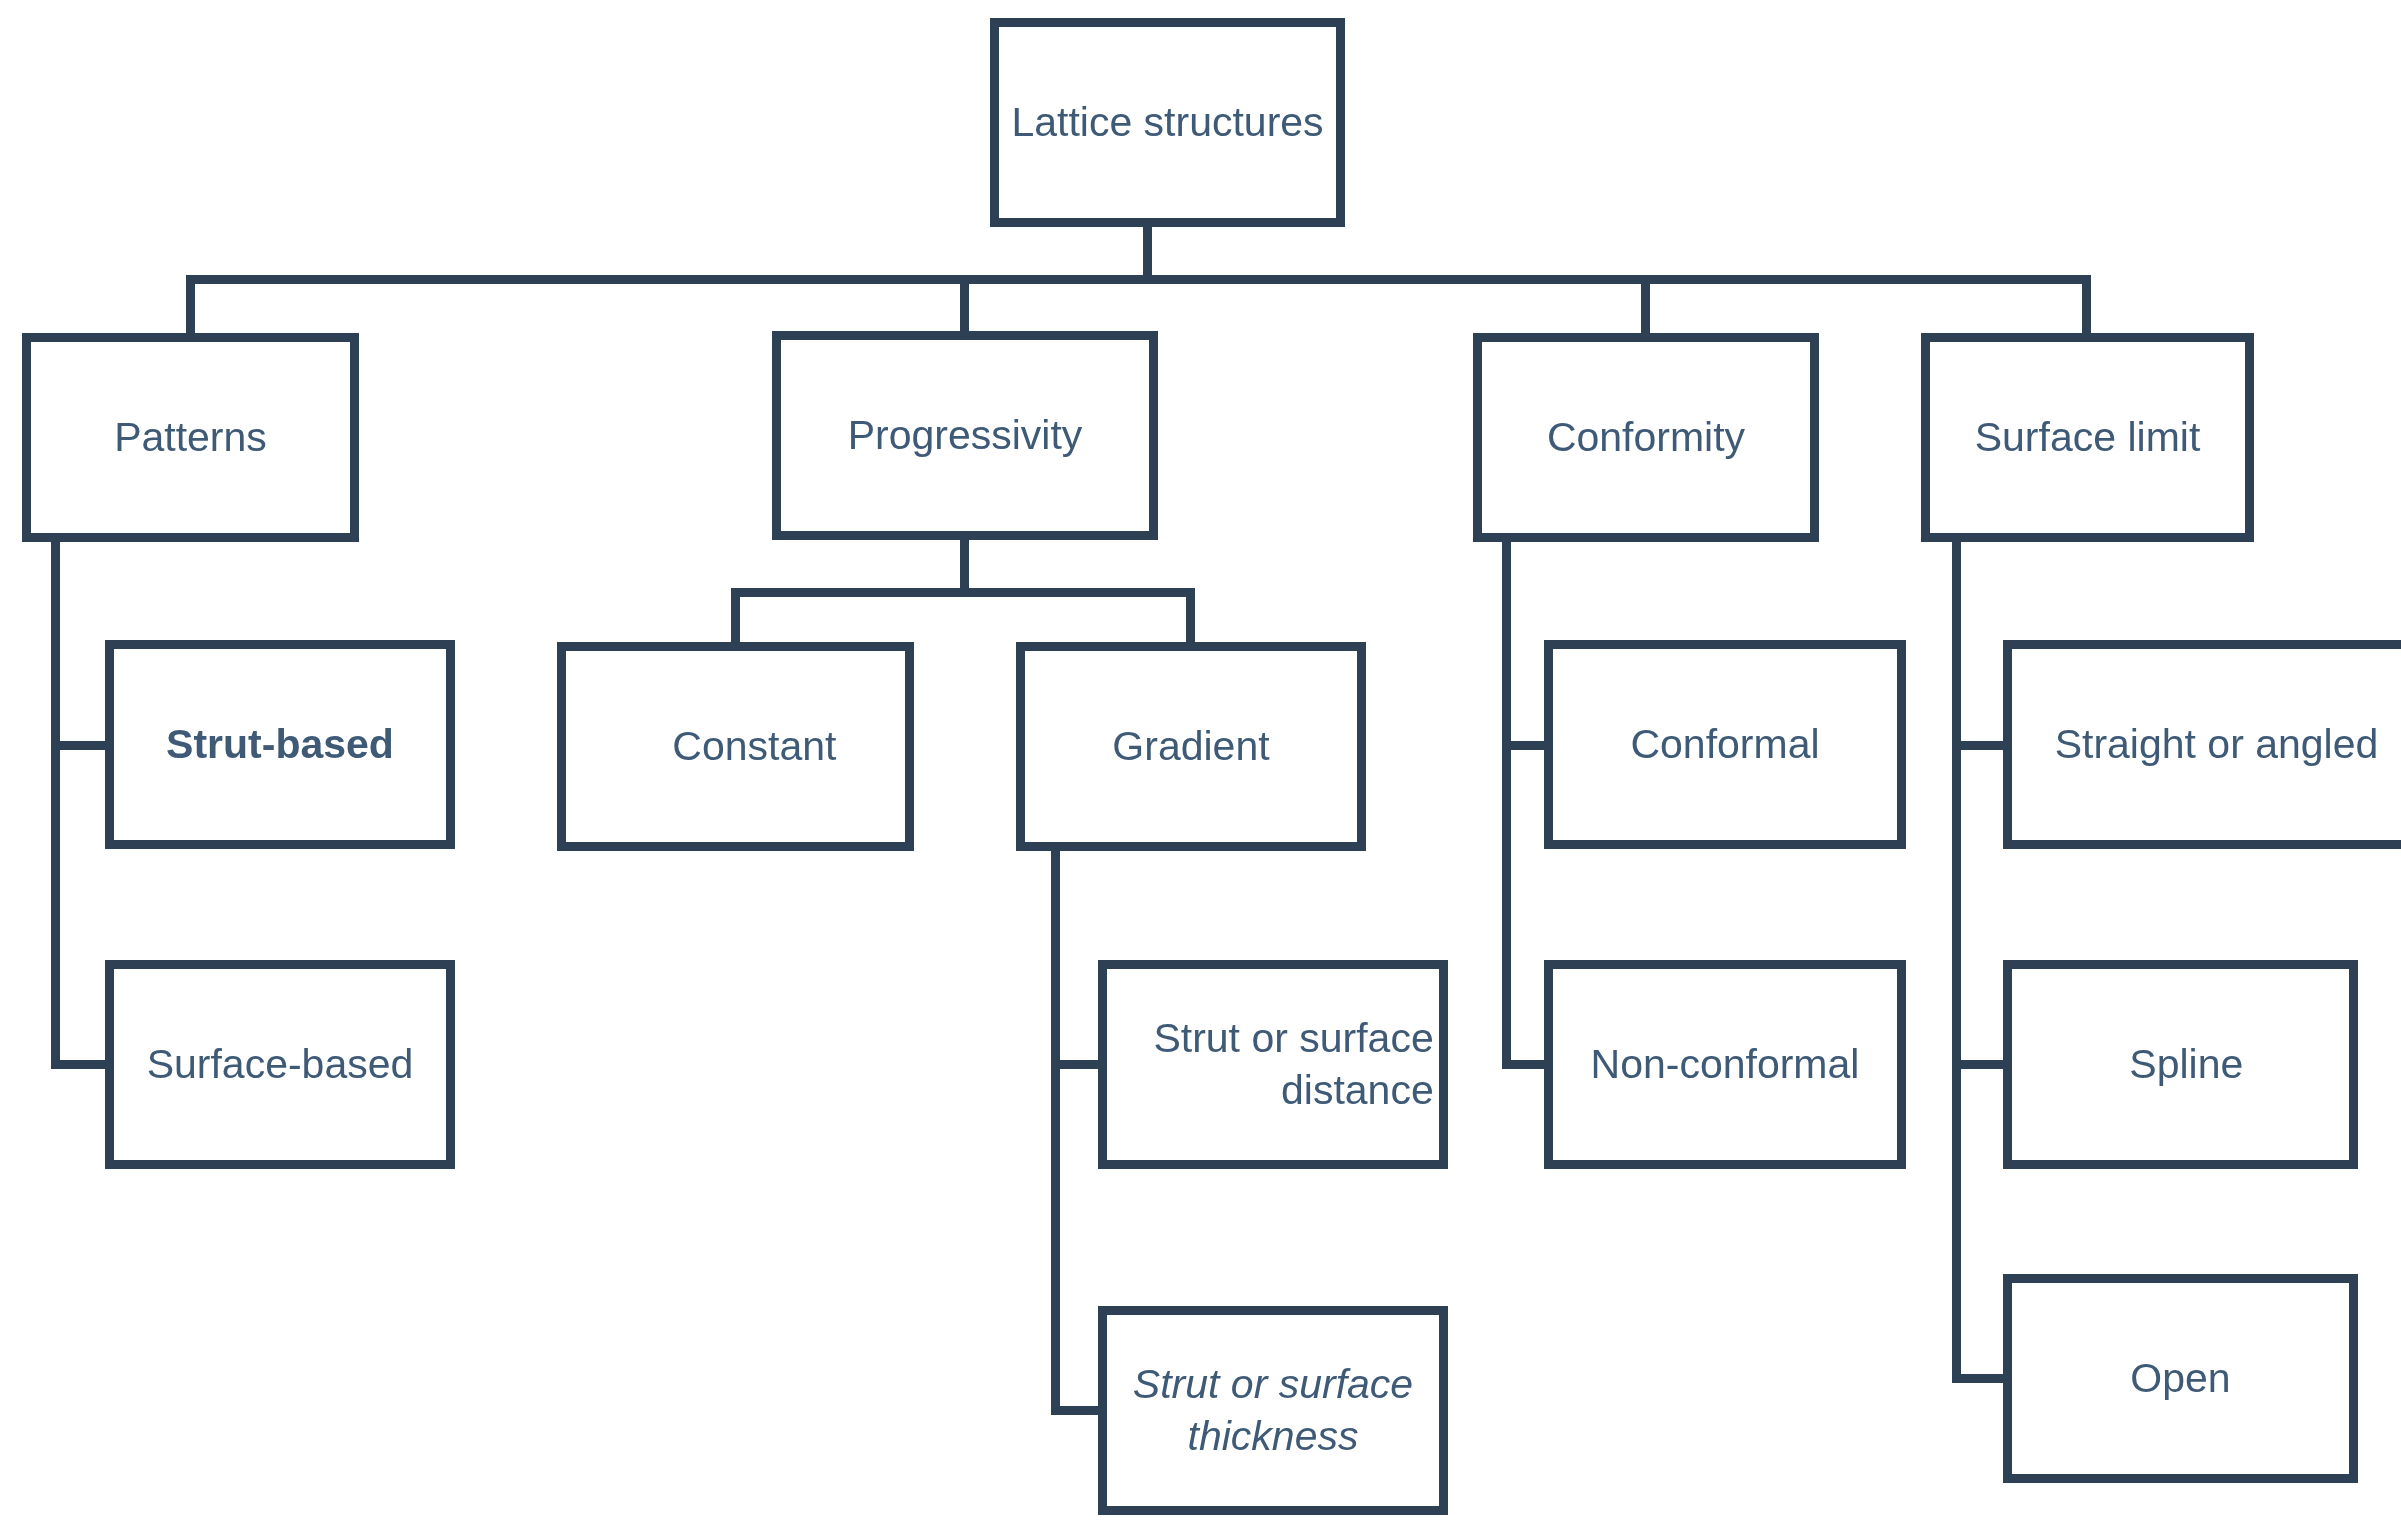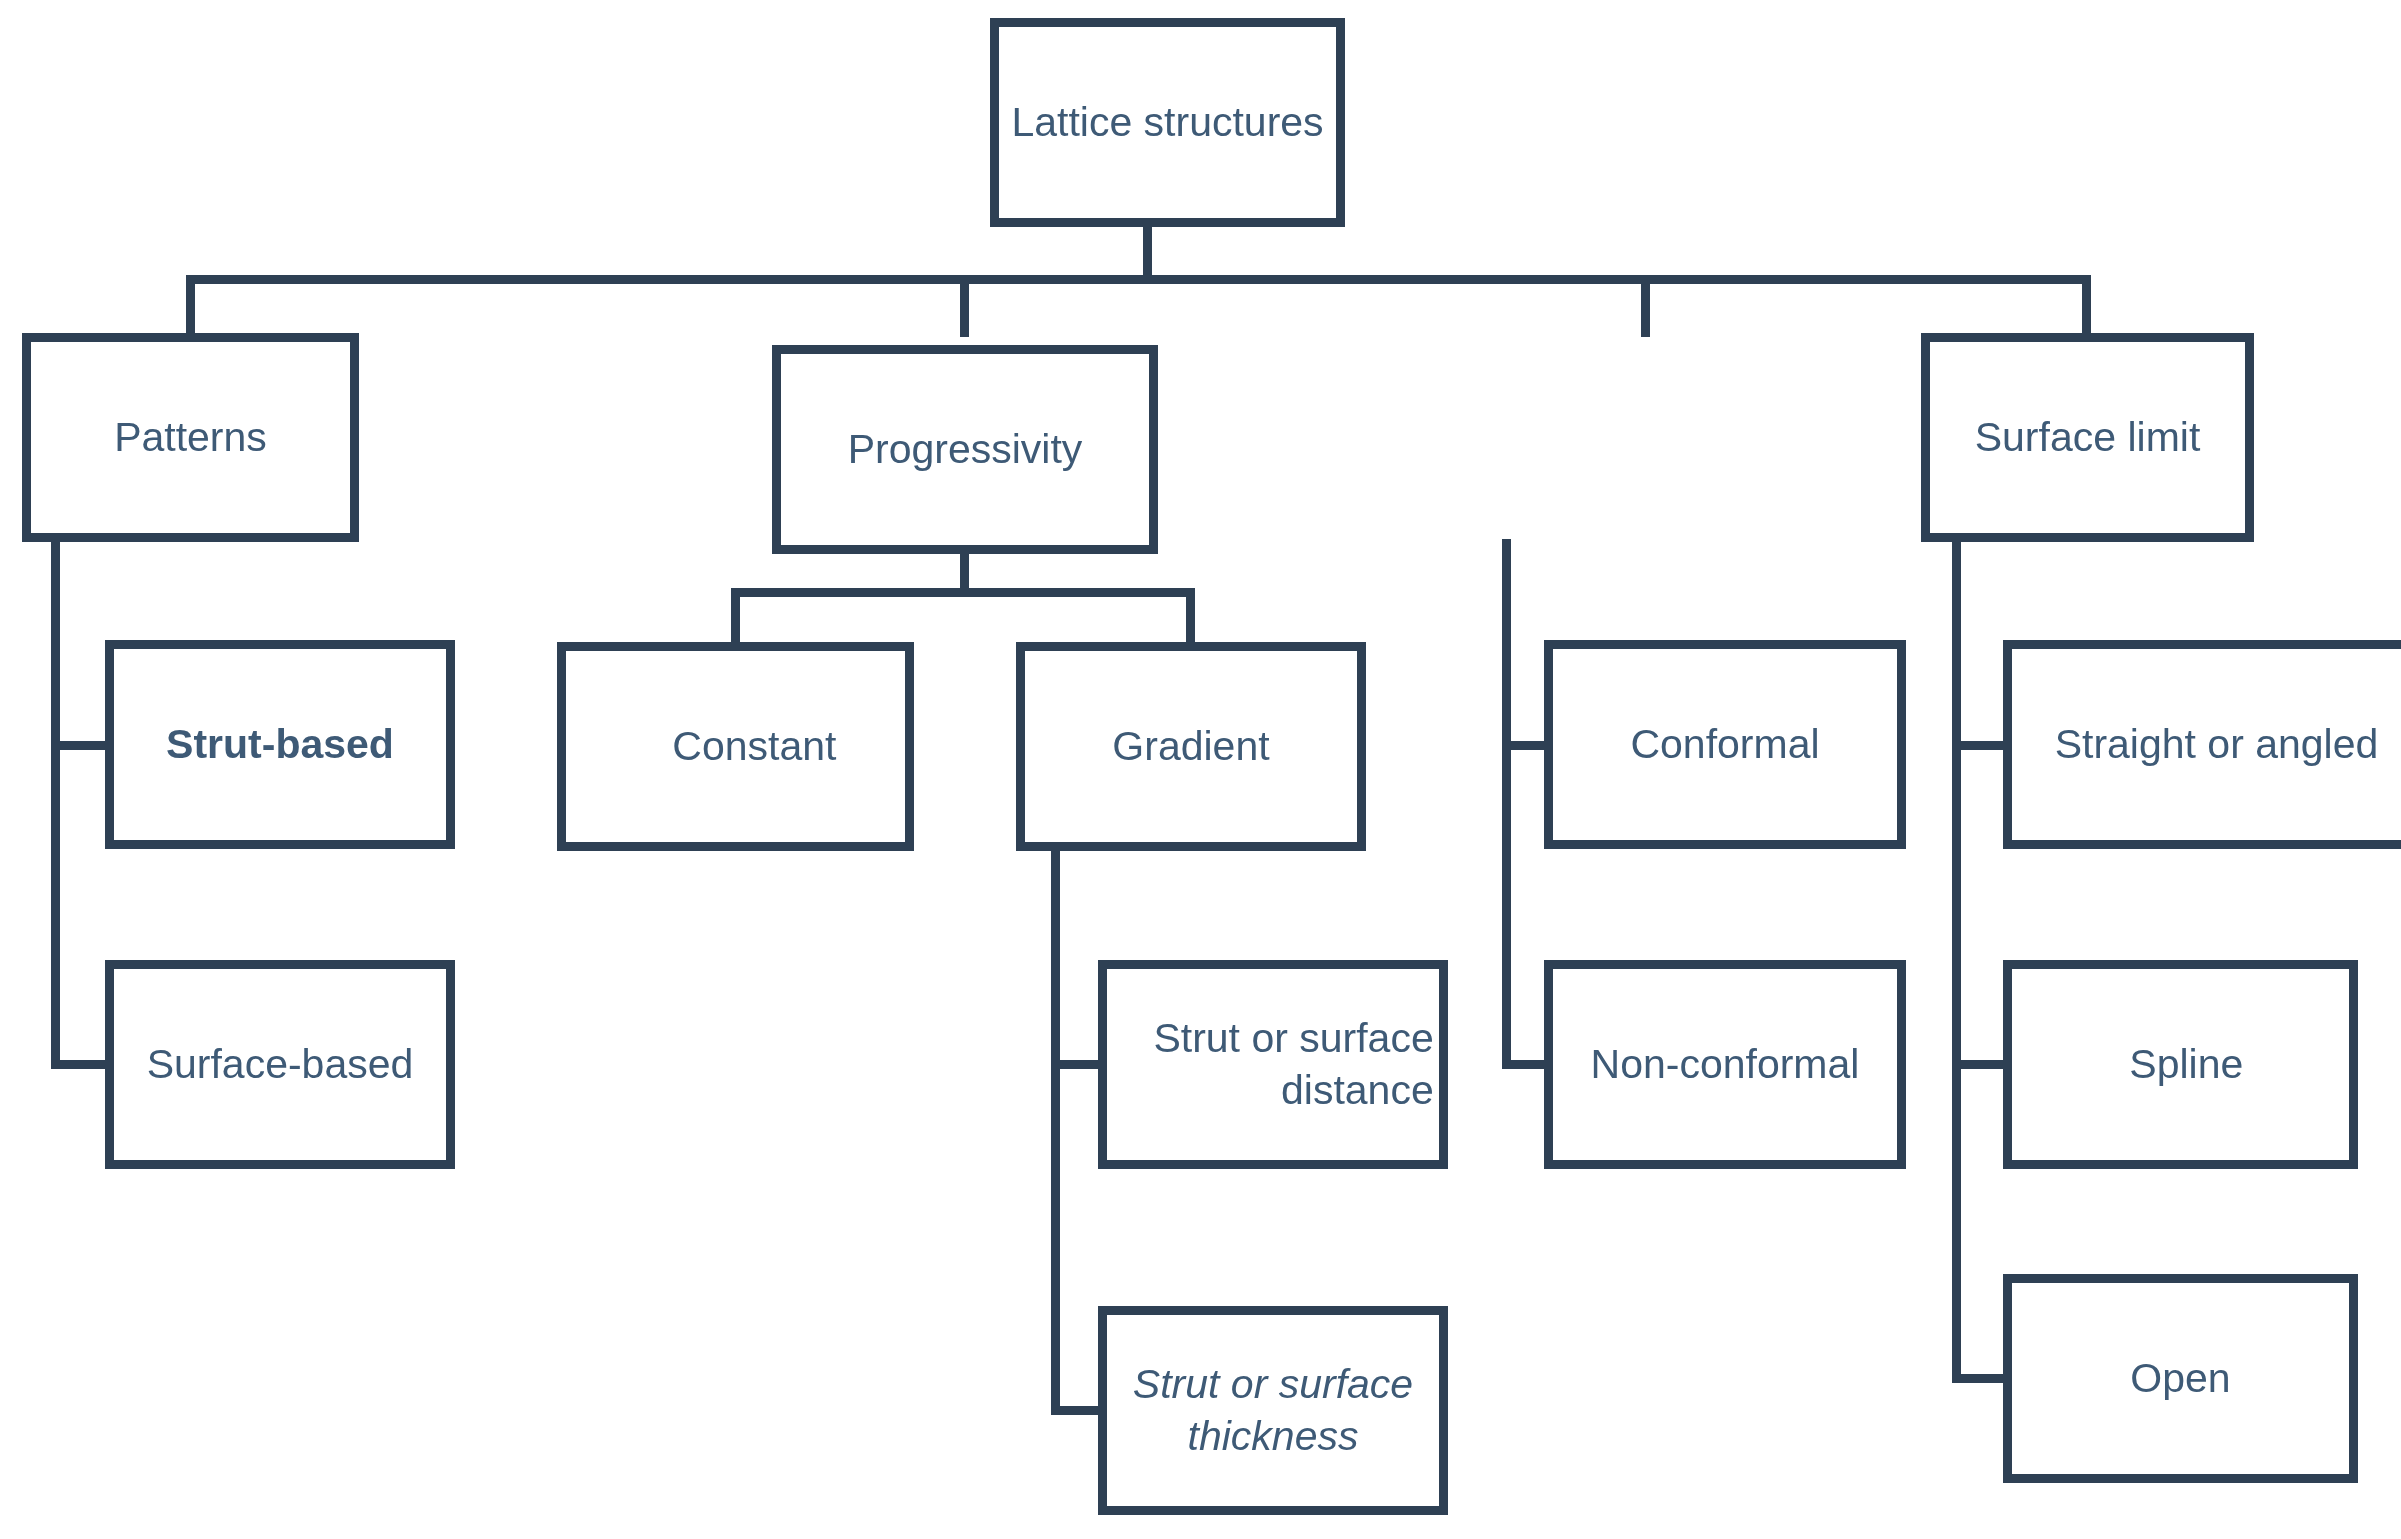--- a/index.html
+++ b/index.html
@@ -70,24 +70,27 @@
   <div class="seg" style="left:1952px; top:1374px; width:56px; height:9px;"></div>
 
   <div class="node one-line" style="left:970px; top:18px; width:355px; height:209px;margin-left:20px;">
     <span>Lattice structures</span>
   </div>
 
   <div class="node one-line" style="left:22px; top:333px; width:337px; height:209px;">
     <span>Patterns</span>
   </div>
 
-  <div class="node one-line" style="left:772px; top:345px; width:386px; height:209px;">
+  <div class="node one-line" style="left:772px; top:331px; width:386px; height:209px;">
     <span>Progressivity</span>
   </div>
 
+  <div class="node one-line" style="left:1473px; top:333px; width:346px; height:209px;">
+    <span>Conformity</span>
+  </div>
 
   <div class="node one-line" style="left:1921px; top:333px; width:333px; height:209px;">
     <span>Surface limit</span>
   </div>
 
   <div class="node one-line" style="left:105px; top:640px; width:350px; height:209px;font-weight:bold;">
     <span>Strut-based</span>
   </div>
 
   <div class="node one-line" style="left:105px; top:960px; width:350px; height:209px;">

